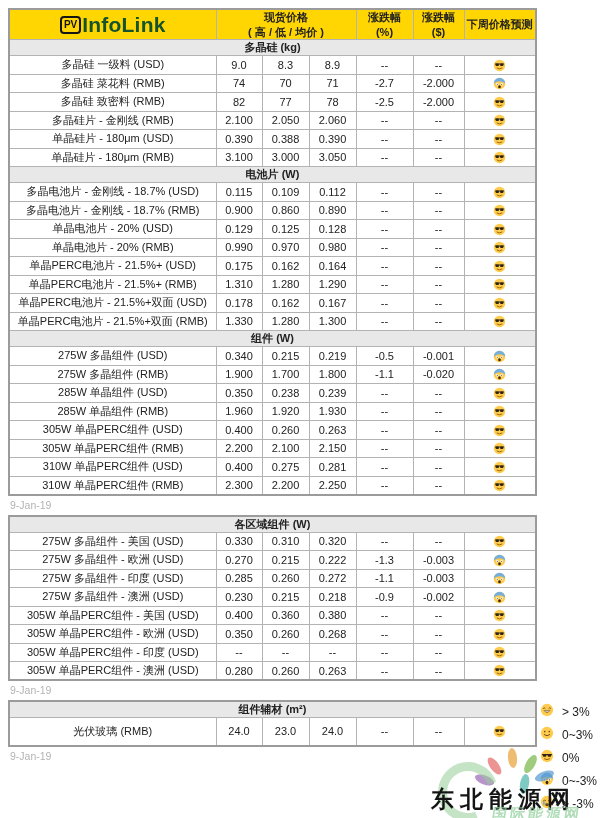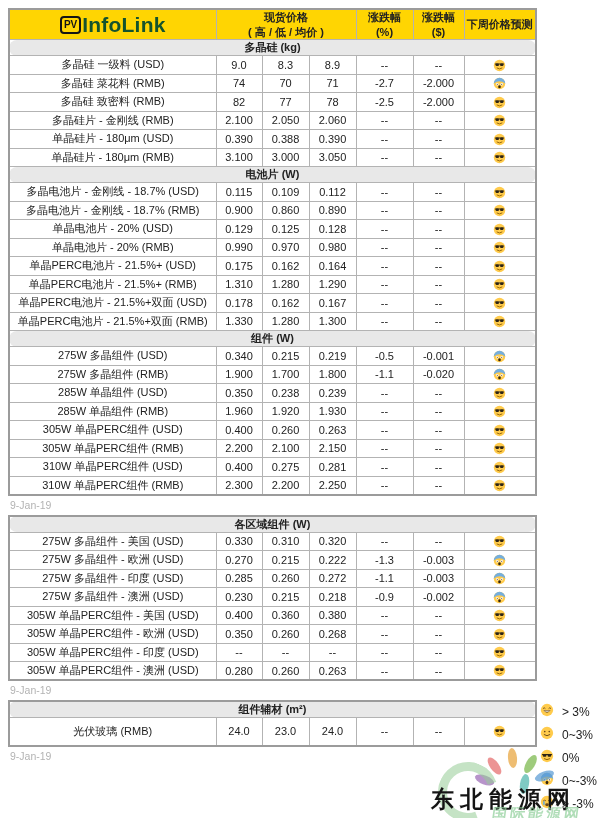--- a/index.html
+++ b/index.html
@@ -20,21 +20,21 @@
   }
   thead th { background:#ffd502; height:33px; font-size:11.5px; font-weight:bold; color:#161616; padding:1px 0; }
   .head-row .hline { line-height:1.32; }
   .logo-cell { text-align:center; }
   .logo-badge {
     display:inline-block; border:2px solid #151515; border-radius:4px;
     font-weight:bold; font-size:10px; line-height:12px; padding:1px 2px; margin-right:1px;
     color:#151515; vertical-align:middle;
   }
   .logo-text { font-size:21px; font-weight:bold; color:#14532d; vertical-align:middle; letter-spacing:0.2px; }
-  .section-row td { background:#e8e8e8; font-weight:bold; height:15px; font-size:11px;border-radius:8px; }
+  .section-row td { background:#e8e8e8; font-weight:bold; height:15px; font-size:11px; }
   .name-cell { text-align:left; padding-left:6px; }
   .neg { color:#d0504c; }
   .pos { color:#3fae7c; }
   .emoji-cell svg { width:13px; height:13px; vertical-align:middle; }
   #table-2 .data-row td { height:28px; }
   .date-note { color:#b3b3b3; font-size:10.5px; line-height:12px; margin:3px 0 4px 10px; height:12px; }
   .legend { position:absolute; left:540px; top:700px; z-index:2; }
   .legend-item { display:flex; align-items:center; height:23px; }
   .legend-item svg { width:14px; height:14px; }
   .lg-label { font-size:12px; margin-left:8px; color:#222; white-space:nowrap; }

